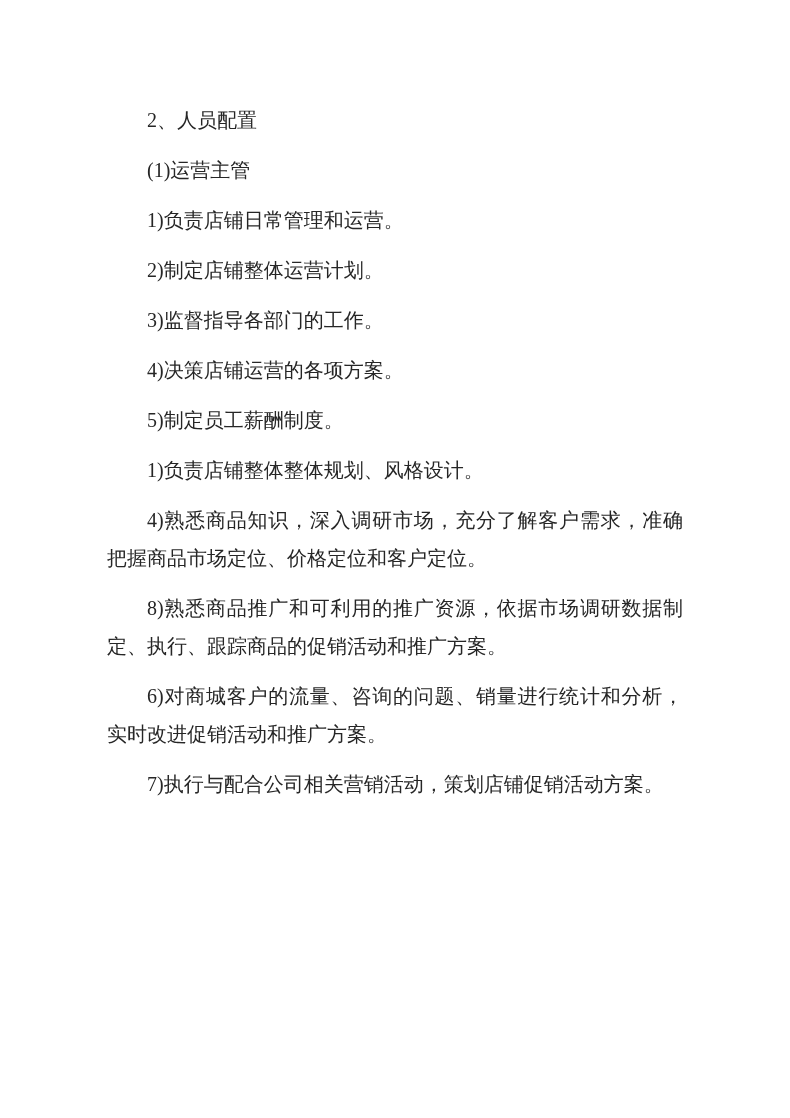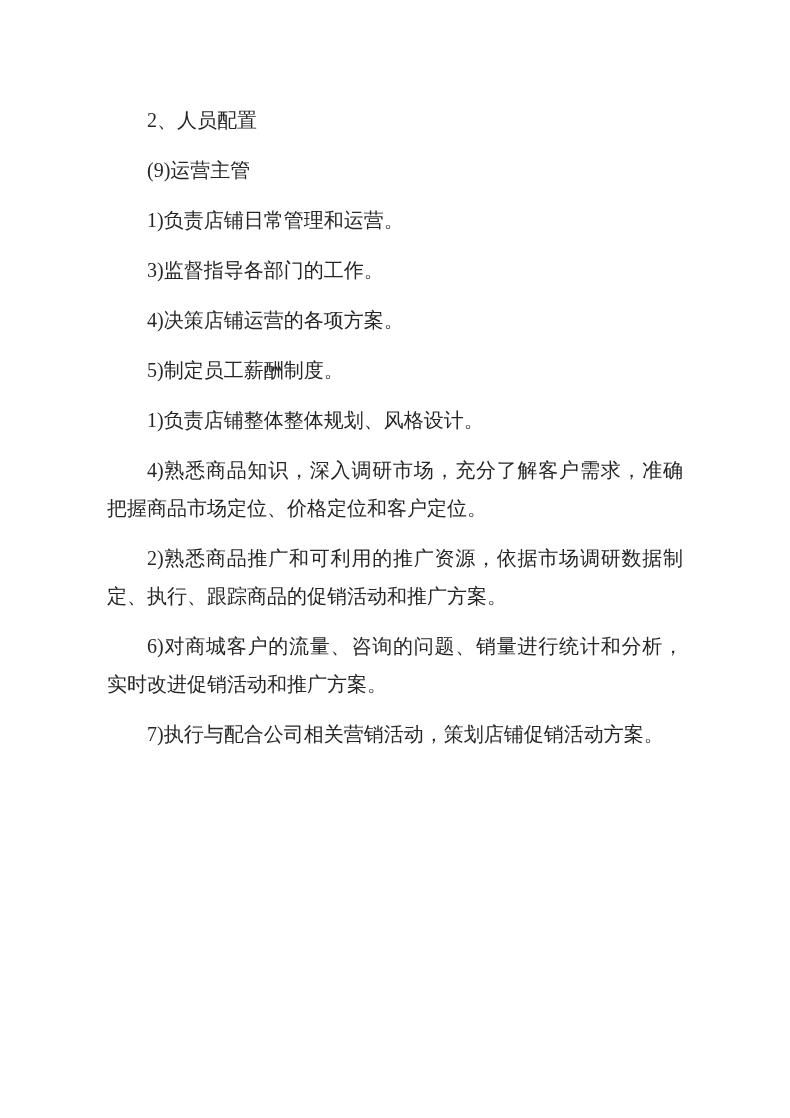--- a/index.html
+++ b/index.html
@@ -41,27 +41,28 @@
     line-height: 16px;
     color: #262626;
   }
 </style>
 </head>
 <body>
 
 <div class="page">
   <div class="content">
     <p>2、人员配置</p>
-    <p>(9)运营主管</p>
+    <p>(1)运营主管</p>
     <p>1)负责店铺日常管理和运营。</p>
+    <p>2)制定店铺整体运营计划。</p>
     <p>3)监督指导各部门的工作。</p>
     <p>4)决策店铺运营的各项方案。</p>
     <p>5)制定员工薪酬制度。</p>
     <p>1)负责店铺整体整体规划、风格设计。</p>
     <p>4)熟悉商品知识，深入调研市场，充分了解客户需求，准确把握商品市场定位、价格定位和客户定位。</p>
-    <p>2)熟悉商品推广和可利用的推广资源，依据市场调研数据制定、执行、跟踪商品的促销活动和推广方案。</p>
+    <p>8)熟悉商品推广和可利用的推广资源，依据市场调研数据制定、执行、跟踪商品的促销活动和推广方案。</p>
     <p>6)对商城客户的流量、咨询的问题、销量进行统计和分析，实时改进促销活动和推广方案。</p>
     <p>7)执行与配合公司相关营销活动，策划店铺促销活动方案。</p>
   </div>
   <div class="footer">
     <span>3</span>
   </div>
 </div>
 
 </body></html>

